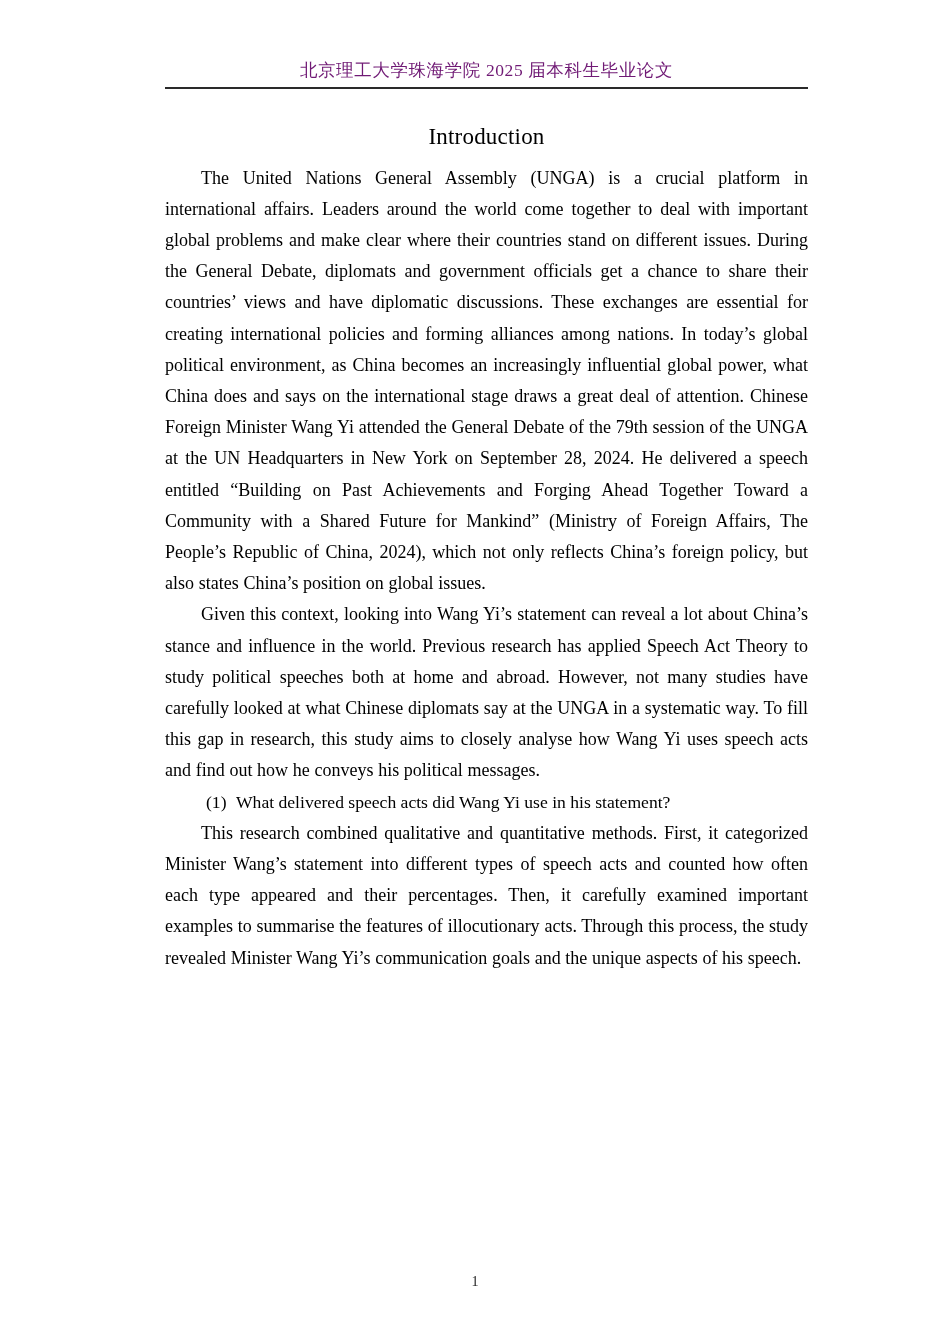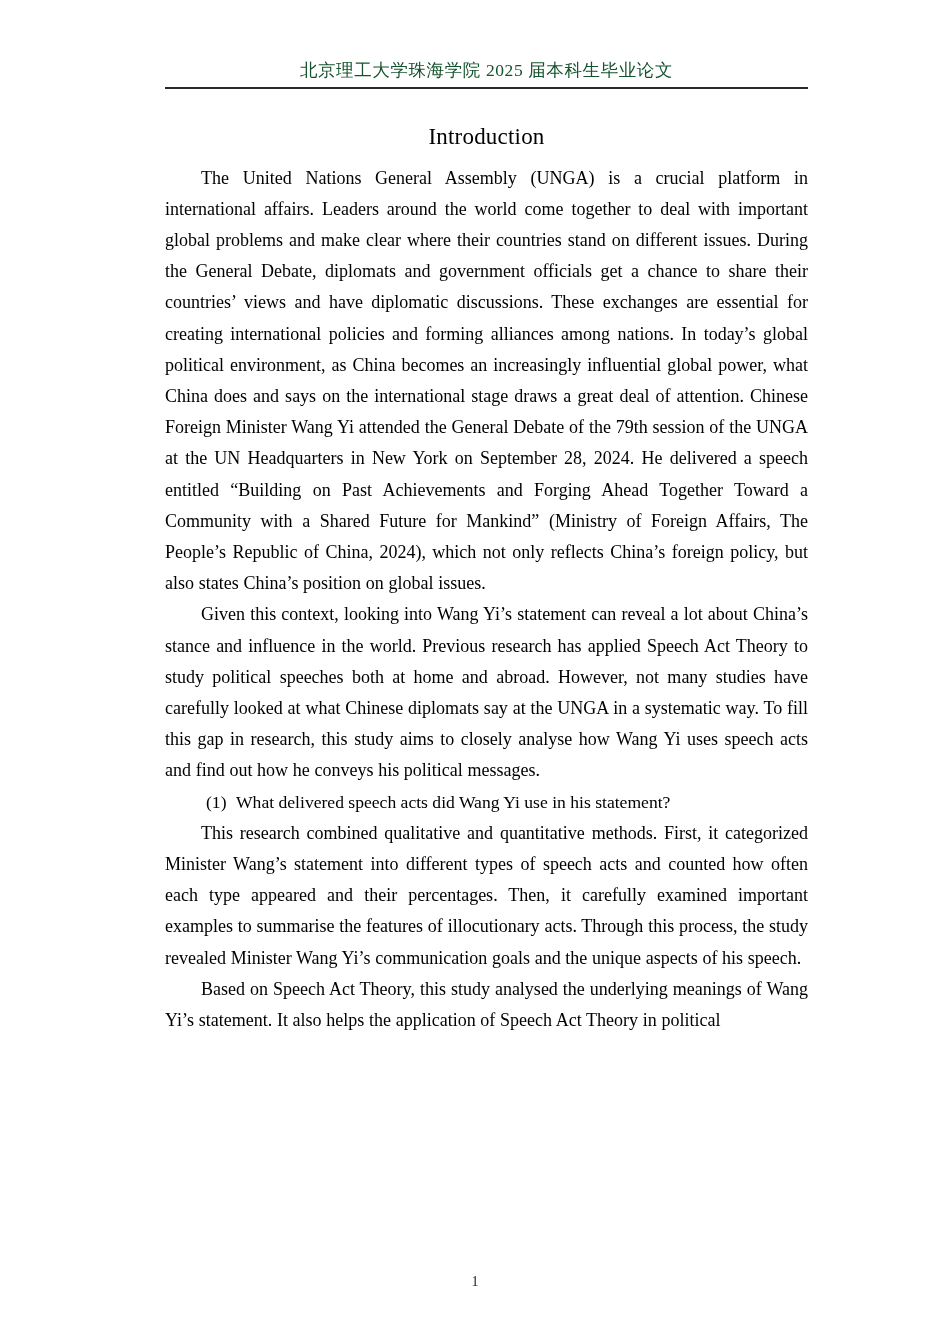--- a/index.html
+++ b/index.html
@@ -30,21 +30,21 @@
     left: 165px;
     top: 58px;
     width: 643px;
   }
   .header-text {
     text-align: center;
     font-family: "Liberation Serif", "DejaVu Serif", serif;
     font-size: 17.5px;
     line-height: 1.4;
     letter-spacing: 0.6px;
-    color: #14532d;
+    color: #701a75;
     white-space: nowrap;
   }
   .header-rule {
     margin-top: 4px;
     border: 0;
     border-top: 2.2px solid #2a2a2a;
     width: 100%;
   }
 
   
@@ -132,21 +132,20 @@
 
 
     <ul class="qlist">
       <li>
         <span class="qnum">(1)</span><span>What delivered speech acts did Wang Yi use in his statement?</span>
       </li>
     </ul>
 
     <p class="para">This research combined qualitative and quantitative methods. First, it categorized Minister Wang’s statement into different types of speech acts and counted how often each type appeared and their percentages. Then, it carefully examined important examples to summarise the features of illocutionary acts. Through this process, the study revealed Minister Wang Yi’s communication goals and the unique aspects of his speech.</p>
 
-    <p class="para last-full">Based on Speech Act Theory, this study analysed the underlying meanings of Wang Yi’s statement. It also helps the application of Speech Act Theory in political</p>
 
   </div>
 
   <div class="footer-zone">
     <span class="page-number">1</span>
   </div>
 
 </div>
 
 </body></html>

